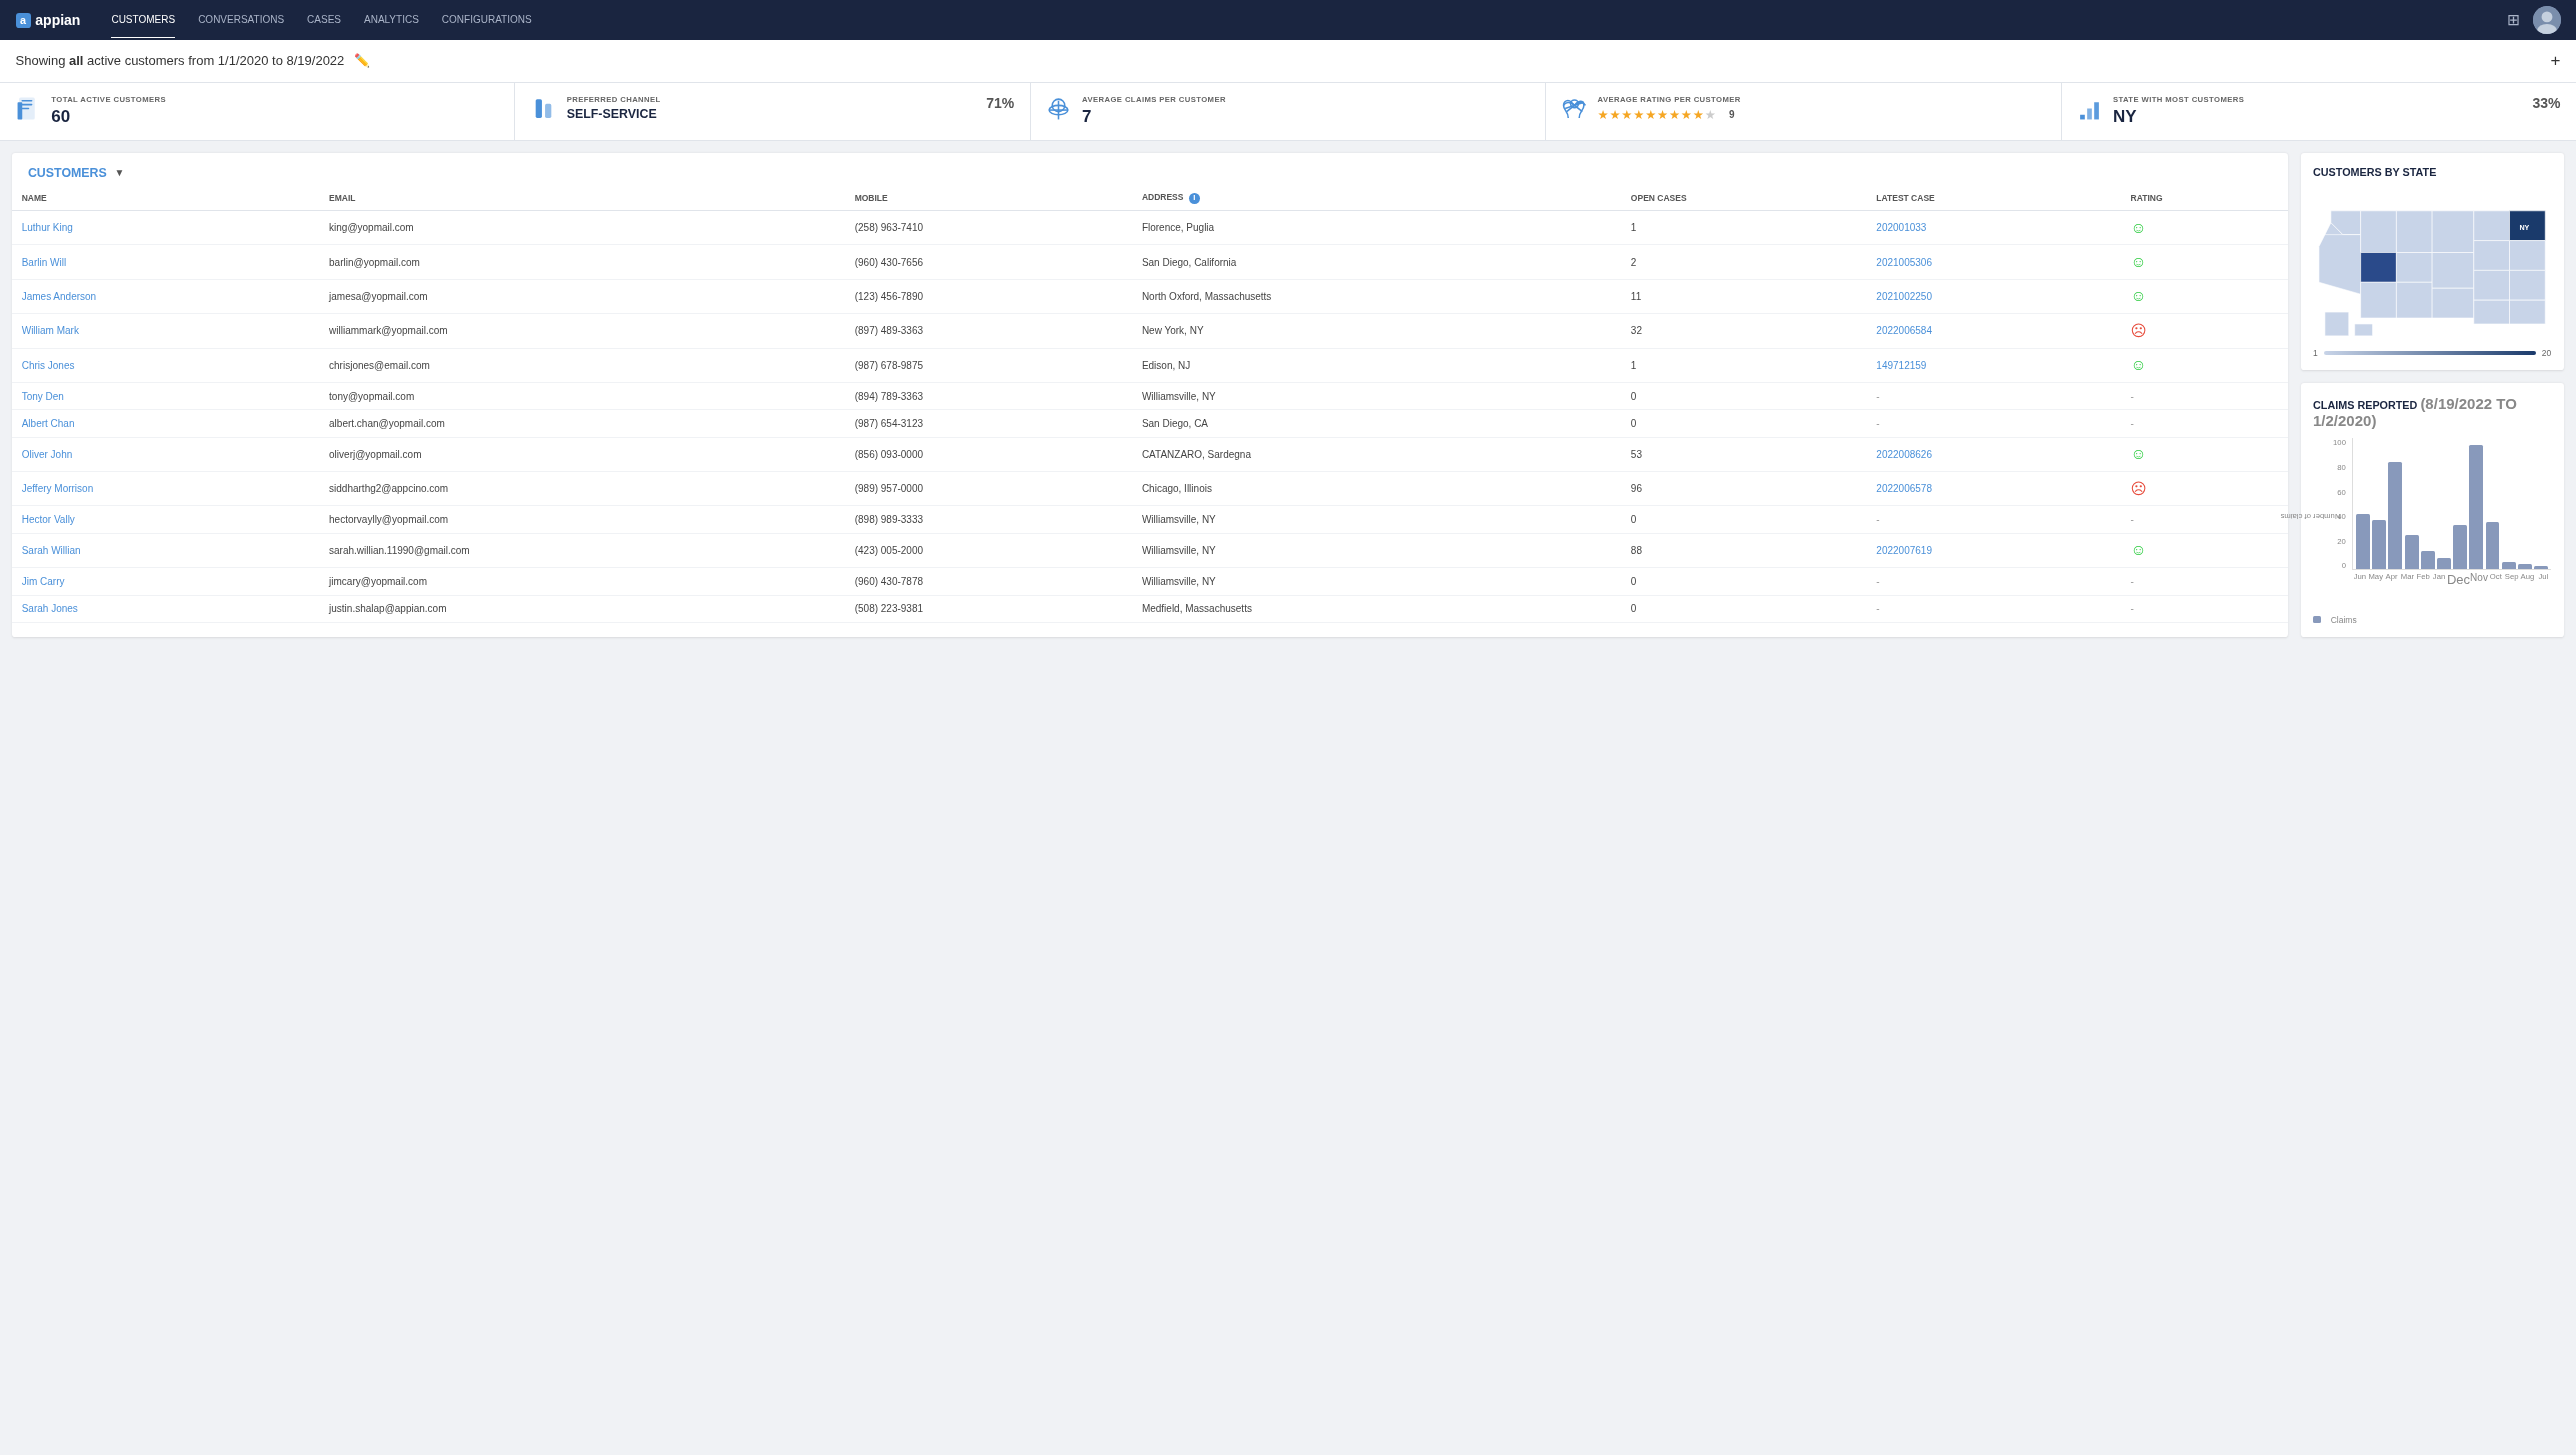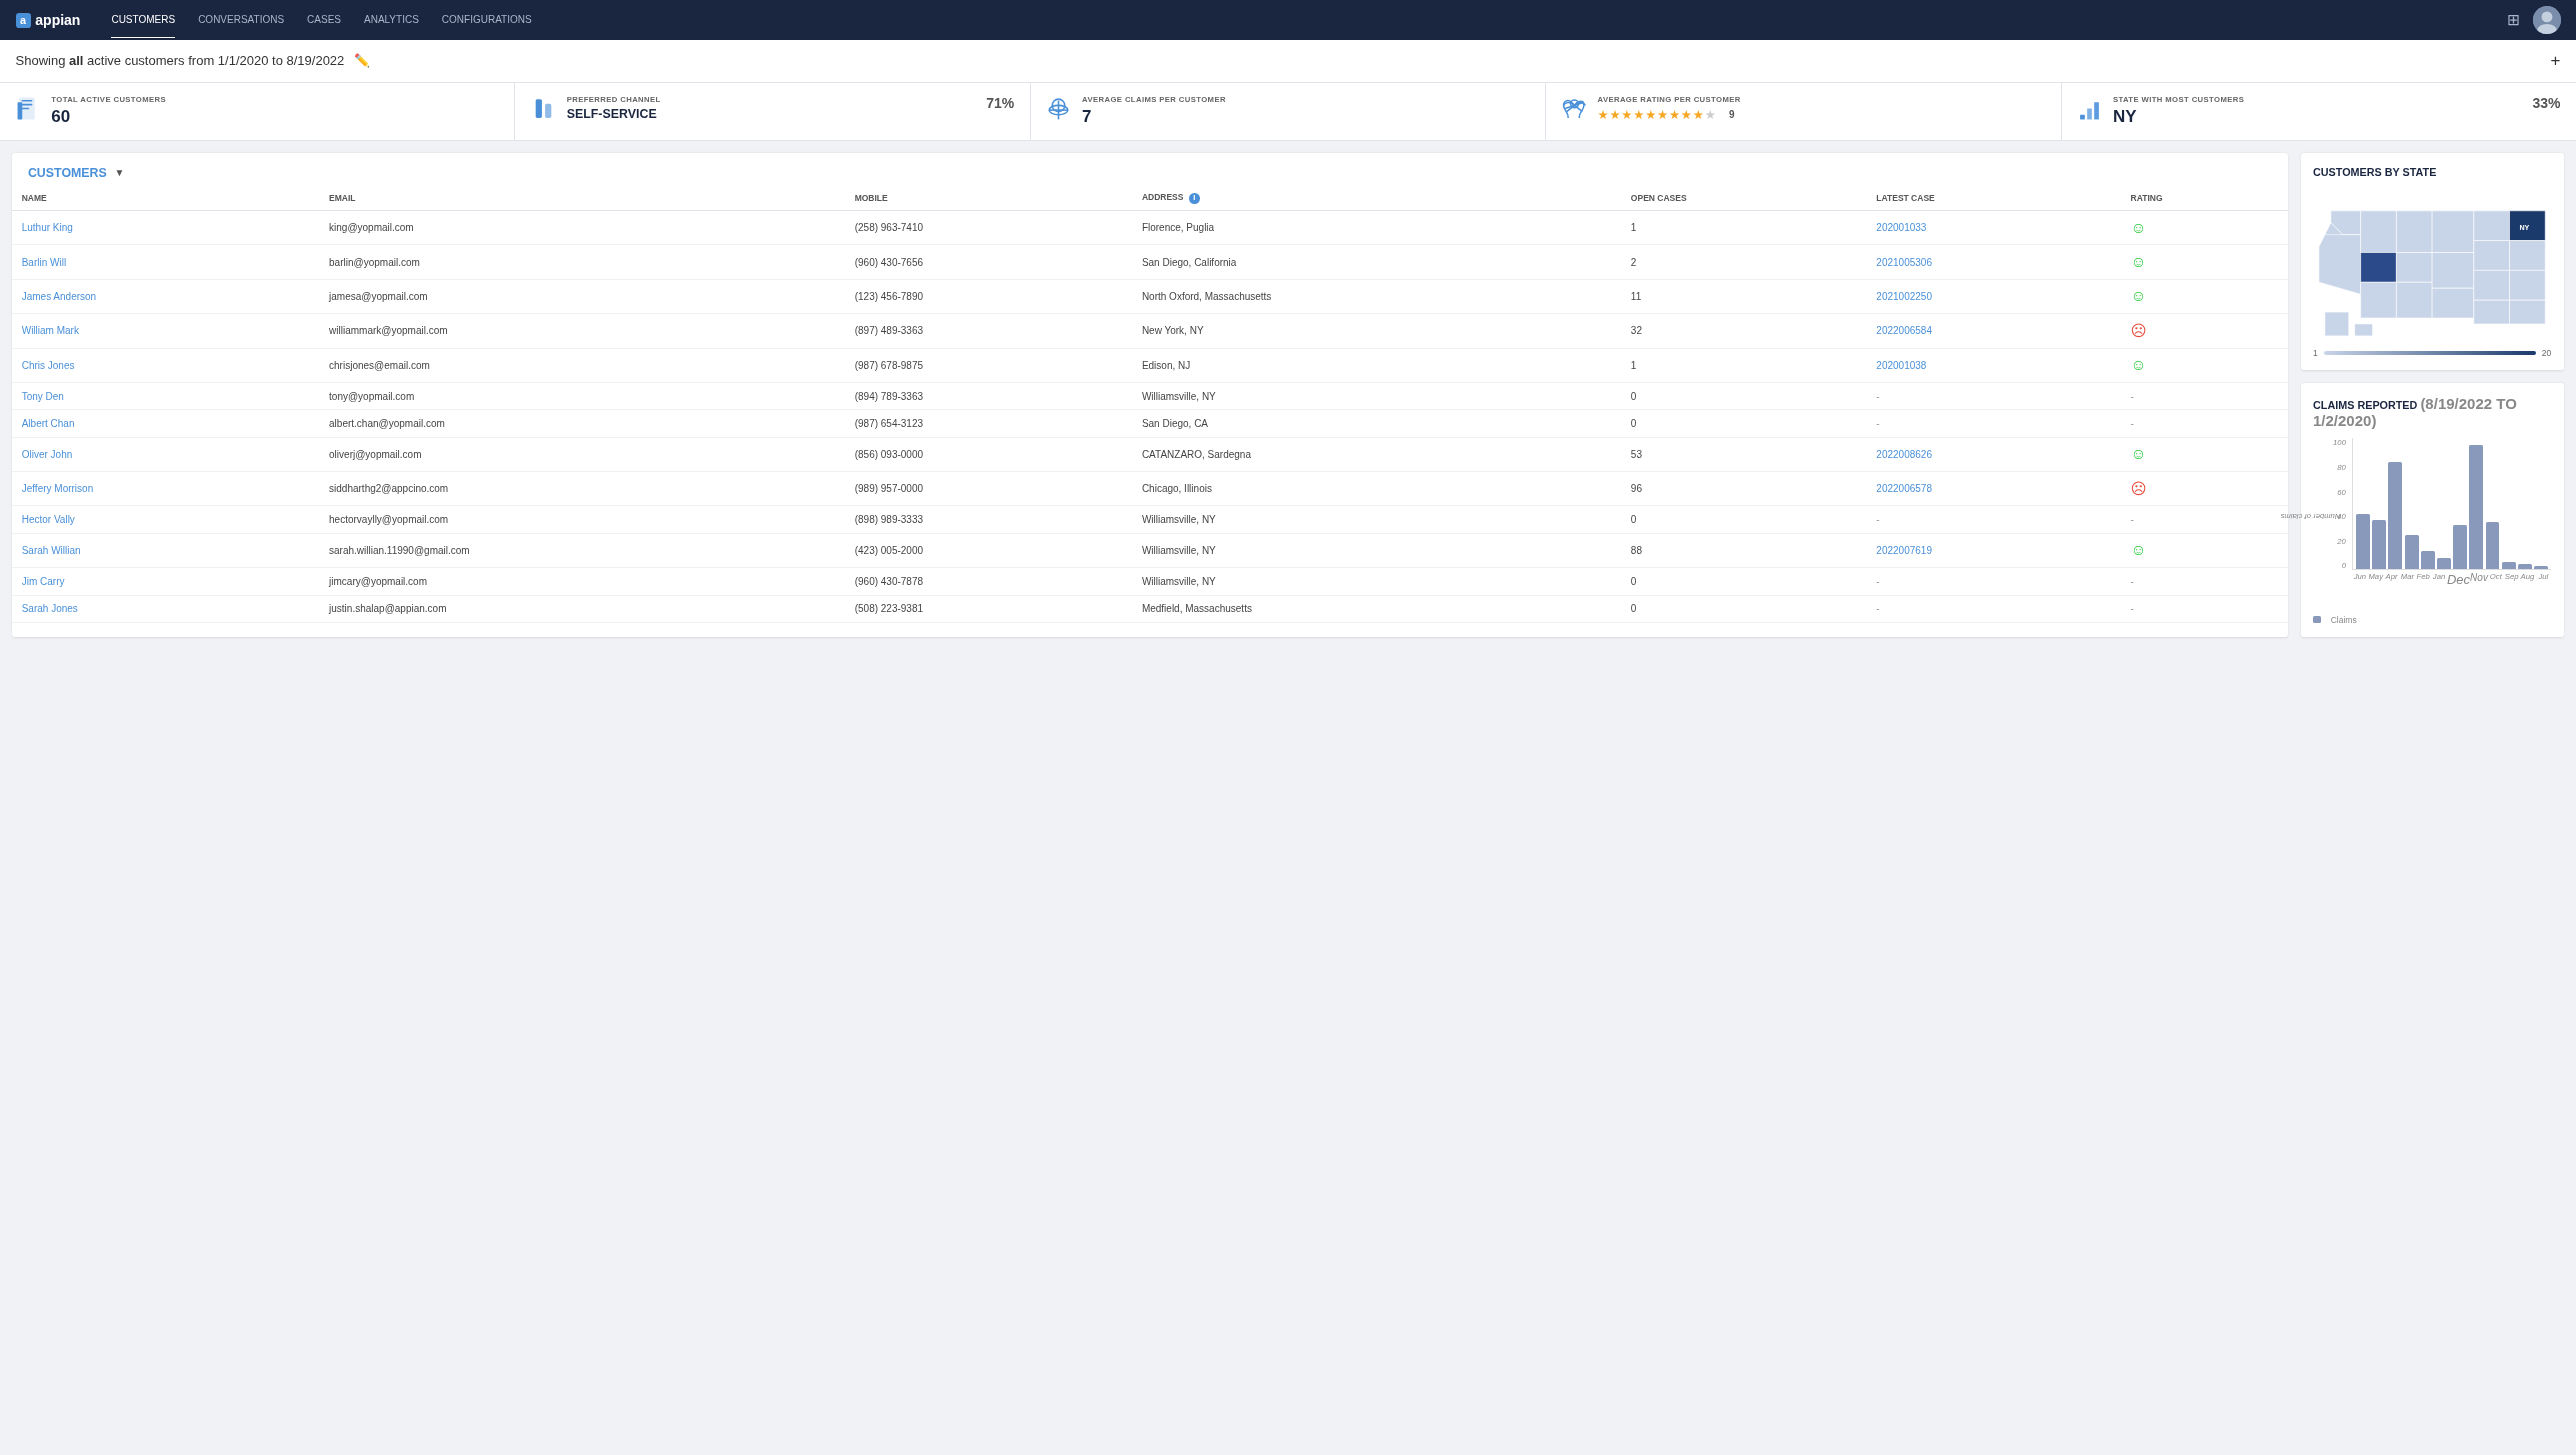--- a/index.html
+++ b/index.html
@@ -246,21 +246,21 @@
     <td>32</td>
     <td><a class="case-link">2022006584</a></td>
     <td><span class="smiley-red">☹</span></td>
   </tr>
           <tr>
     <td><a class="customer-link">Chris Jones</a></td>
     <td>chrisjones@email.com</td>
     <td>(987) 678-9875</td>
     <td>Edison, NJ</td>
     <td>1</td>
-    <td><a class="case-link">202001038</a></td>
+    <td><a class="case-link">149712159</a></td>
     <td><span class="smiley-green">☺</span></td>
   </tr>
           <tr>
     <td><a class="customer-link">Tony Den</a></td>
     <td>tony@yopmail.com</td>
     <td>(894) 789-3363</td>
     <td>Williamsville, NY</td>
     <td>0</td>
     <td><span class="dash">-</span></td>
     <td><span class="dash">-</span></td>
@@ -376,21 +376,21 @@
           <span>20</span>
         </div>
       </div>
     </div>
 
     <div class="chart-section">
       <div class="section-title">
         CLAIMS REPORTED <span class="date-range">(8/19/2022 TO 1/2/2020)</span>
       </div>
       <div class="chart-container">
-        <div style="position:relative; height:155px; padding-left:39px; padding-bottom:23px;font-style:italic;">
+        <div style="position:relative; height:155px; padding-left:39px; padding-bottom:23px;">
           <div style="position:absolute; left:0; top:0; bottom:23px; width:36px; display:flex; flex-direction:column; justify-content:space-between; align-items:flex-end; padding-right:3.1px;">
             <span style="font-size:7.7px;color:#888;">100</span>
             <span style="font-size:7.7px;color:#888;">80</span>
             <span style="font-size:7.7px;color:#888;">60</span>
             <span style="font-size:7.7px;color:#888;">40</span>
             <span style="font-size:7.7px;color:#888;">20</span>
             <span style="font-size:7.7px;color:#888;">0</span>
           </div>
           <div style="position:absolute; left:39px; right:0; top:0; bottom:23px; border-left:0.8px solid #ddd; border-bottom:0.8px solid #ddd; display:flex; align-items:flex-end; gap:2.3px; padding: 0 3.1px;" id="chart-bars">
           <div title="Jun: 42" style="flex: 1 1 0%; background: rgb(136, 153, 187); height: 42%; border-radius: 1.5px 1.5px 0px 0px; position: relative;"></div>

